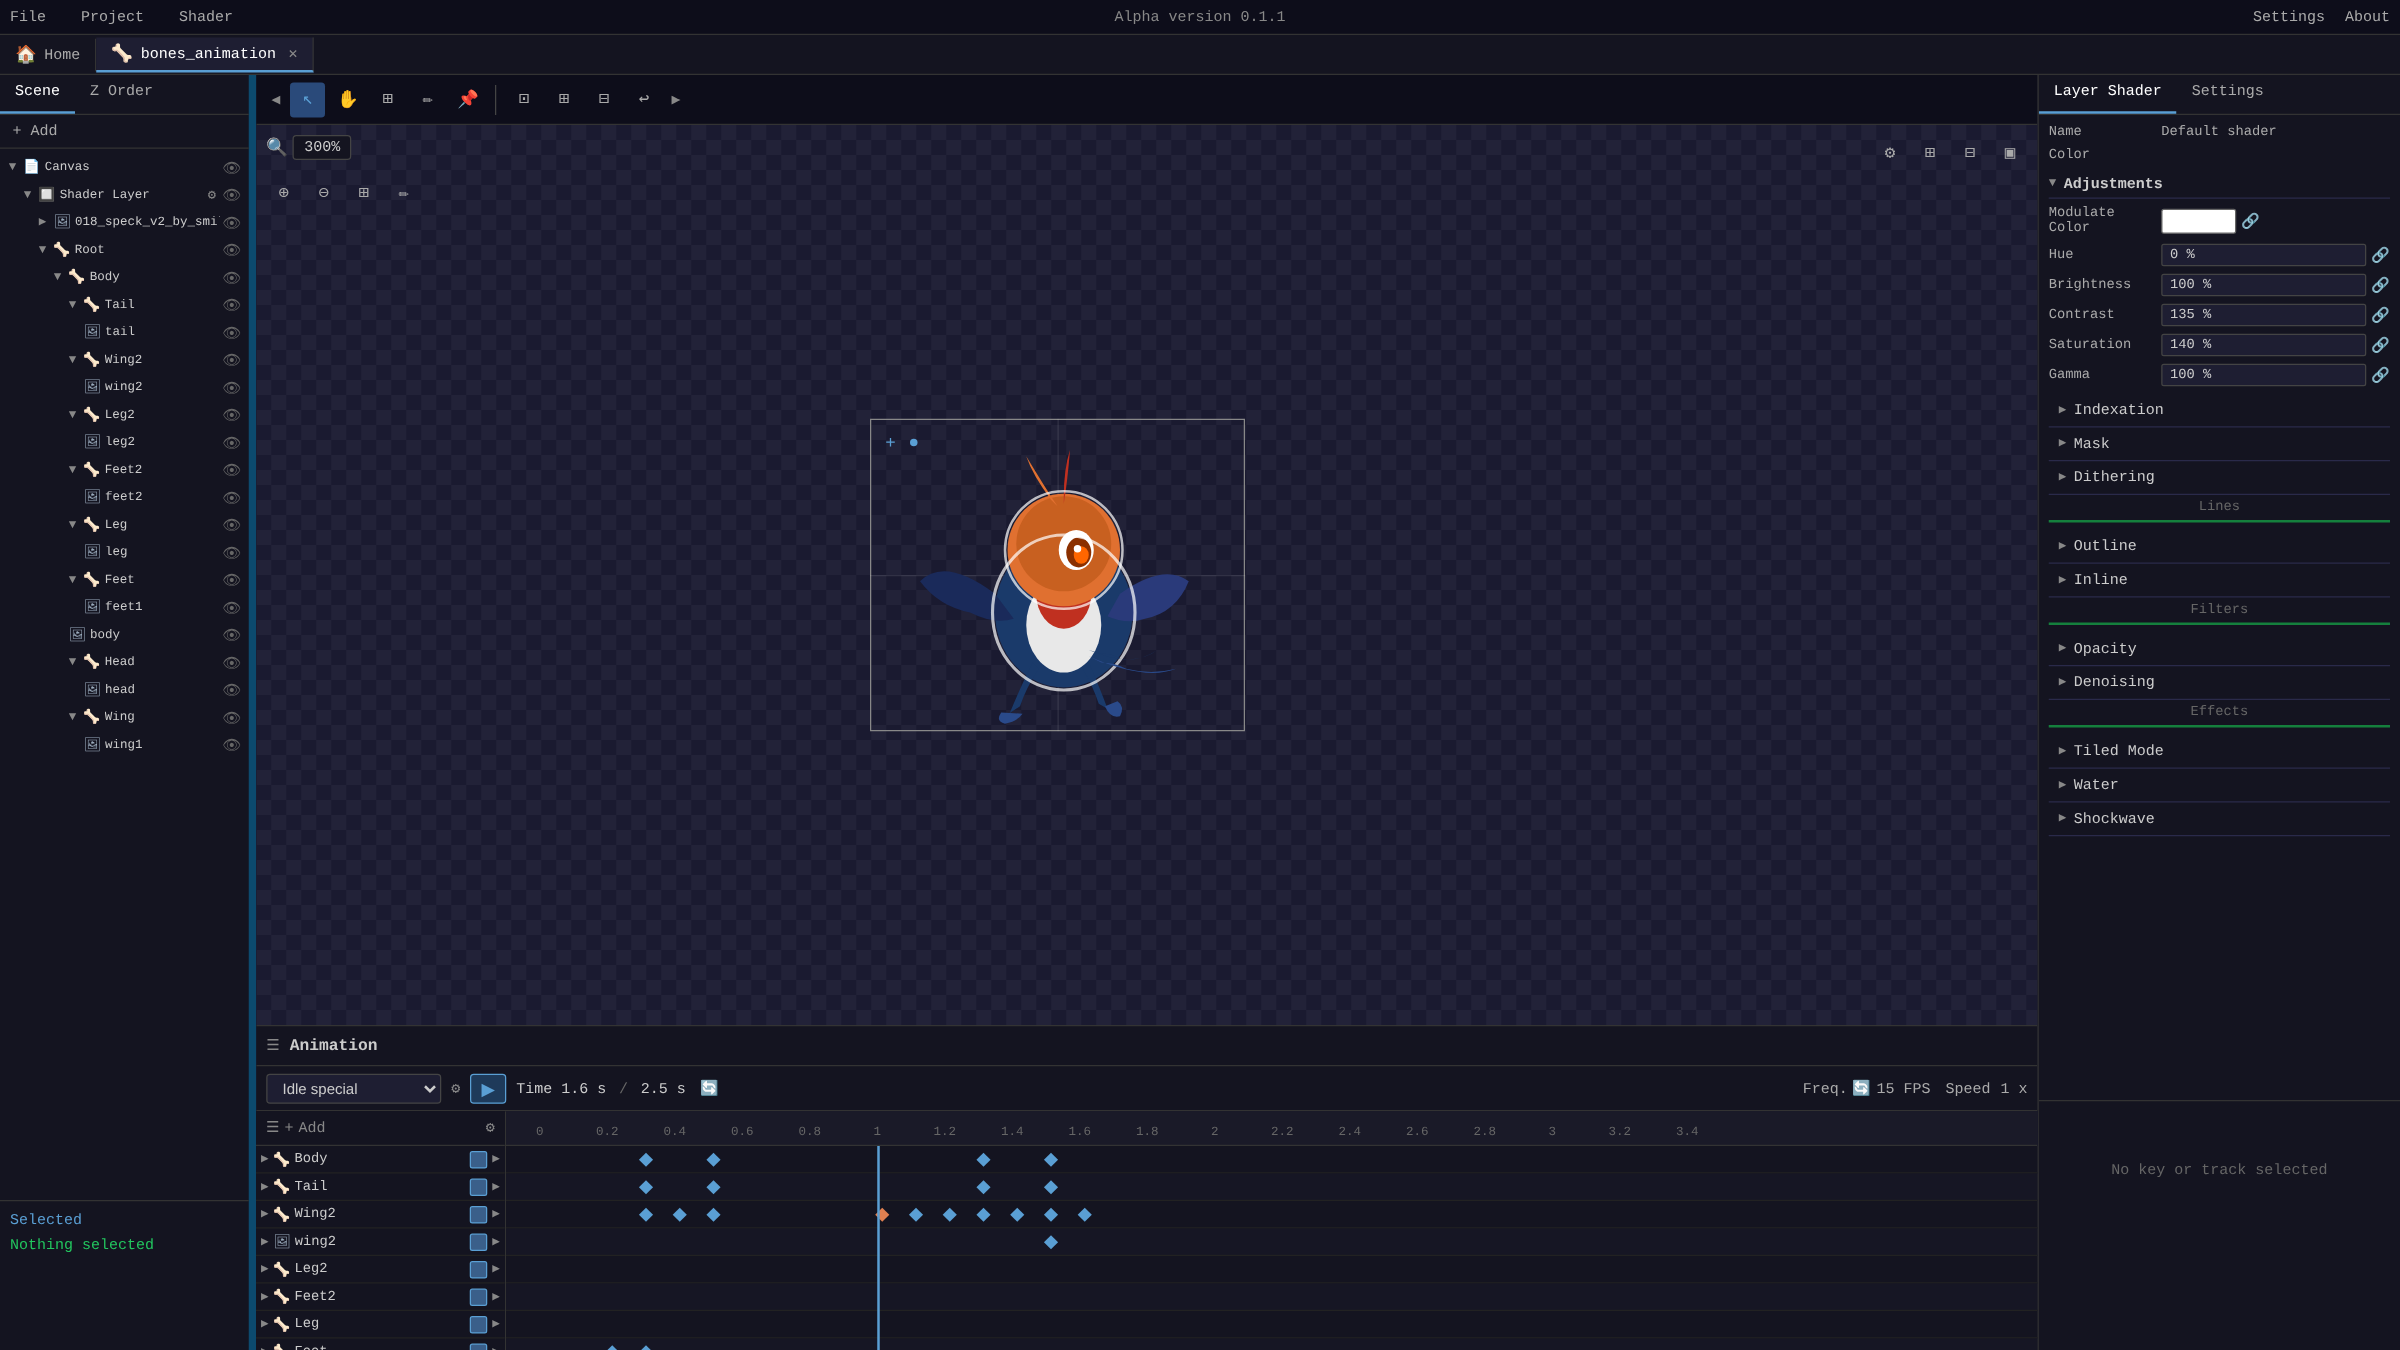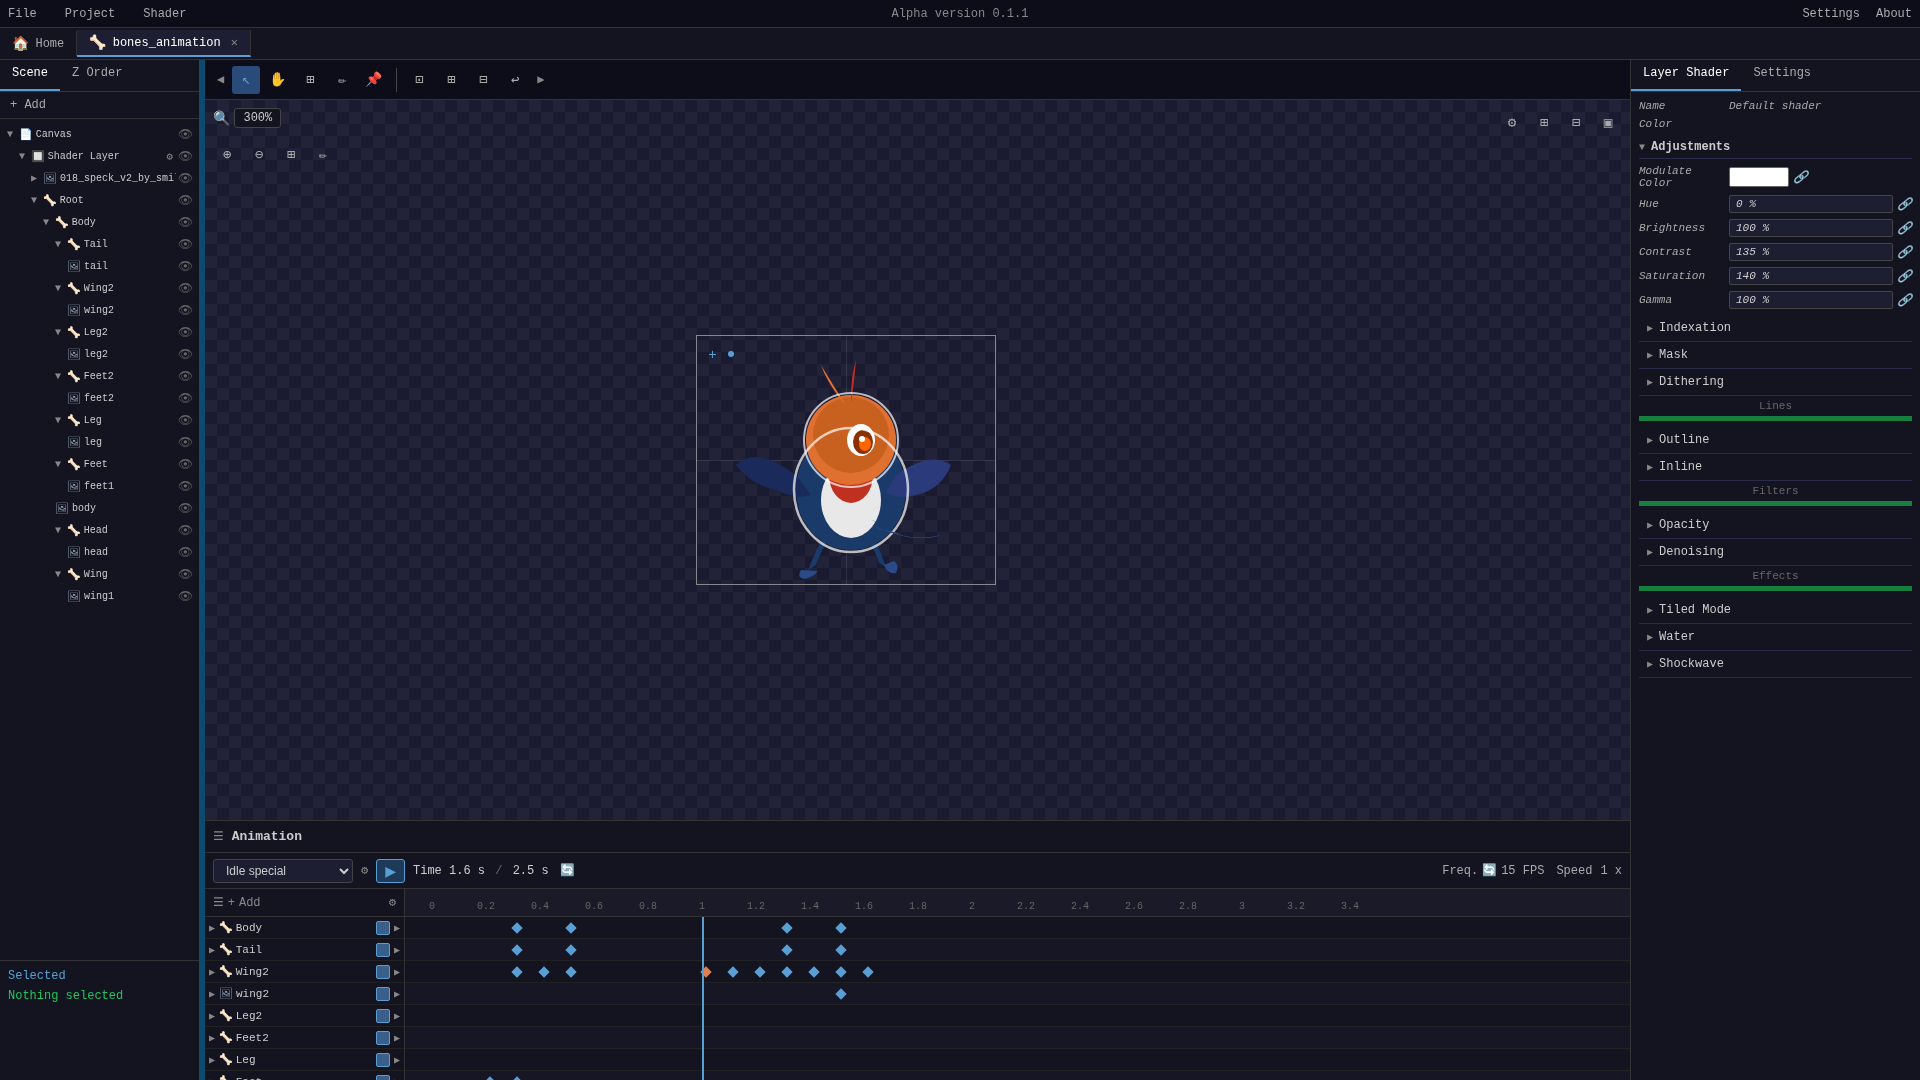--- a/index.html
+++ b/index.html
@@ -470,21 +470,20 @@
 
     .right-panel-content {
       flex: 1;
       overflow-y: auto;
       padding: 8px;
     }
     .prop-row {
       display: flex;
       align-items: center;
       margin-bottom: 6px;
-      font-style: italic;
     }
     .prop-label {
       color: #aaa;
       font-size: 11px;
       width: 90px;
       flex-shrink: 0;
     }
     .prop-value {
       flex: 1;
       background: #1e1e32;
@@ -512,21 +511,21 @@
       border-bottom: 1px solid #2a2a4a;
       margin-bottom: 6px;
     }
     .section-arrow { color: #888; font-size: 10px; }
     .section-label { font-size: 12px; font-weight: bold; }
     .divider-label {
       text-align: center;
       color: #666;
       font-size: 11px;
       padding: 4px 0;
-      border-bottom: 5px solid #15803d;
+      border-bottom: 2px solid #15803d;
       margin-bottom: 6px;
     }
     .right-panel-bottom {
       border-top: 1px solid #333;
       padding: 8px;
       height: 200px;
     }
     .no-key-text {
       color: #666;
       font-size: 12px;
@@ -1149,15 +1148,18 @@
         <span>Water</span>
       </div>
 
       <div class="effect-section-header">
         <span class="section-arrow">▶</span>
         <span>Shockwave</span>
       </div>
 
     </div>
 
+    <div class="right-panel-bottom">
+      <div class="no-key-text">No key or track selected</div>
+    </div>
   </div>
 
 </div>
 
 </body></html>

